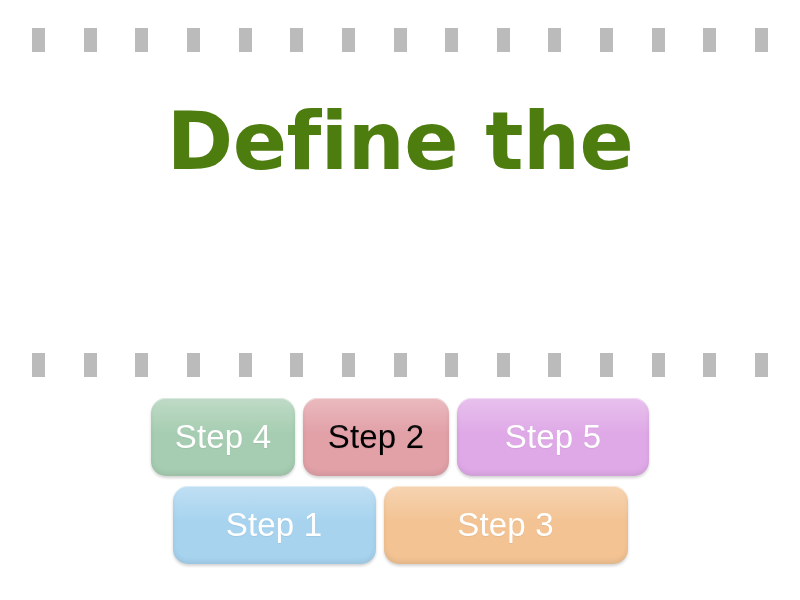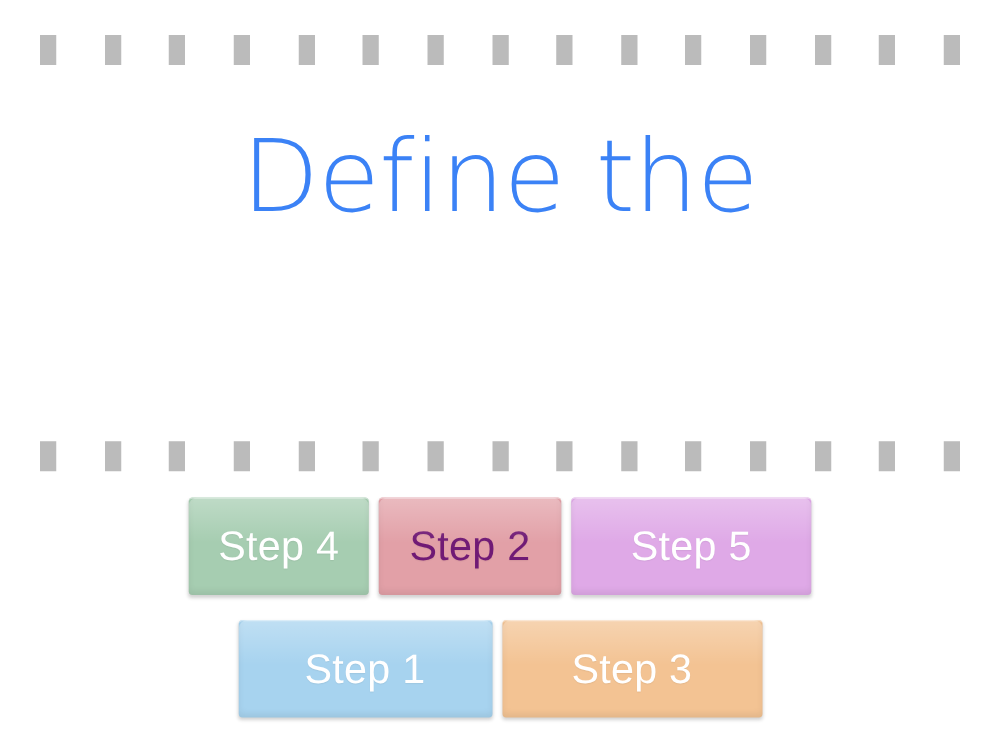--- a/index.html
+++ b/index.html
@@ -67,28 +67,28 @@
     left: 0;
     top: 398px;
     width: 800px;
   }
   .answer-row {
     display: flex;
     justify-content: center;
     align-items: flex-start;
     gap: 8px;
   }
-  .answer-row + .answer-row { margin-top: 20px; align-items: center; }
+  .answer-row + .answer-row { margin-top: 10px; align-items: center; }
 
   .tile {
     position: relative;
     height: 78px;
     border: 0;
     padding: 0 10px;
-    border-radius: 3px;
+    border-radius: 15px;
     color: #ffffff;
     font-size: 33px;
     font-weight: 400;
     font-family: "Liberation Sans", "DejaVu Sans", sans-serif;
     text-align: center;
     line-height: 78px;
     letter-spacing: 0.2px;
     cursor: pointer;
     box-sizing: border-box;
     overflow: hidden;
@@ -106,21 +106,21 @@
     height: 46%;
     background: linear-gradient(to bottom, rgba(255,255,255,0.28), rgba(255,255,255,0));
     pointer-events: none;
     border-radius: 7px 7px 0 0;
   }
 
   .tile--w144 { width: 144px; }
   .tile--w146 { width: 146px; }
   .tile--w206 { width: 192px; }
   .tile--w203 { width: 203px; }
-  .tile--w208 { width: 208px; }
+  .tile--w208 { width: 244px; }
 </style>
 </head>
 <body>
 
 <div class="card" style="background: rgb(255, 255, 255);">
 
   <div class="dash-row dash-row--top">
       <span class="dash" style="left: 32px; width: 13px; height: 24px; background: rgb(187, 187, 187);"></span>
       <span class="dash" style="left: 84px; width: 13px; height: 24px; background: rgb(187, 187, 187);"></span>
       <span class="dash" style="left: 135px; width: 13px; height: 24px; background: rgb(187, 187, 187);"></span>
@@ -131,21 +131,21 @@
       <span class="dash" style="left: 394px; width: 13px; height: 24px; background: rgb(187, 187, 187);"></span>
       <span class="dash" style="left: 445px; width: 13px; height: 24px; background: rgb(187, 187, 187);"></span>
       <span class="dash" style="left: 497px; width: 13px; height: 24px; background: rgb(187, 187, 187);"></span>
       <span class="dash" style="left: 548px; width: 13px; height: 24px; background: rgb(187, 187, 187);"></span>
       <span class="dash" style="left: 600px; width: 13px; height: 24px; background: rgb(187, 187, 187);"></span>
       <span class="dash" style="left: 652px; width: 13px; height: 24px; background: rgb(187, 187, 187);"></span>
       <span class="dash" style="left: 703px; width: 13px; height: 24px; background: rgb(187, 187, 187);"></span>
       <span class="dash" style="left: 755px; width: 13px; height: 24px; background: rgb(187, 187, 187);"></span>
     </div>
 
-  <div class="prompt" style="color: #3b82f6;">
+  <div class="prompt" style="color: #4d7c0f; font-weight: bold;">
     <span class="prompt-line">Define the</span>
   </div>
 
   <div class="dash-row dash-row--middle">
       <span class="dash" style="left: 32px; width: 13px; height: 24px; background: rgb(187, 187, 187);"></span>
       <span class="dash" style="left: 84px; width: 13px; height: 24px; background: rgb(187, 187, 187);"></span>
       <span class="dash" style="left: 135px; width: 13px; height: 24px; background: rgb(187, 187, 187);"></span>
       <span class="dash" style="left: 187px; width: 13px; height: 24px; background: rgb(187, 187, 187);"></span>
       <span class="dash" style="left: 239px; width: 13px; height: 24px; background: rgb(187, 187, 187);"></span>
       <span class="dash" style="left: 290px; width: 13px; height: 24px; background: rgb(187, 187, 187);"></span>
@@ -157,21 +157,21 @@
       <span class="dash" style="left: 600px; width: 13px; height: 24px; background: rgb(187, 187, 187);"></span>
       <span class="dash" style="left: 652px; width: 13px; height: 24px; background: rgb(187, 187, 187);"></span>
       <span class="dash" style="left: 703px; width: 13px; height: 24px; background: rgb(187, 187, 187);"></span>
       <span class="dash" style="left: 755px; width: 13px; height: 24px; background: rgb(187, 187, 187);"></span>
     </div>
 
   <div class="answers">
 
     <div class="answer-row">
       <button class="tile tile--w144" style="background: rgb(166, 205, 177); color: rgb(255, 255, 255);">Step 4</button>
-      <button class="tile tile--w146" style="background: rgb(226, 160, 167); color: #701a75;">Step 2</button>
+      <button class="tile tile--w146" style="background: rgb(226, 160, 167); color: #000000;">Step 2</button>
       <button class="tile tile--w206" style="background: rgb(223, 169, 231); color: rgb(255, 255, 255);">Step 5</button>
     </div>
 
     <div class="answer-row">
       <button class="tile tile--w203" style="background: rgb(167, 211, 239); color: rgb(255, 255, 255);">Step 1</button>
       <button class="tile tile--w208" style="background: rgb(243, 195, 147); color: rgb(255, 255, 255);">Step 3</button>
     </div>
 
   </div>
 

